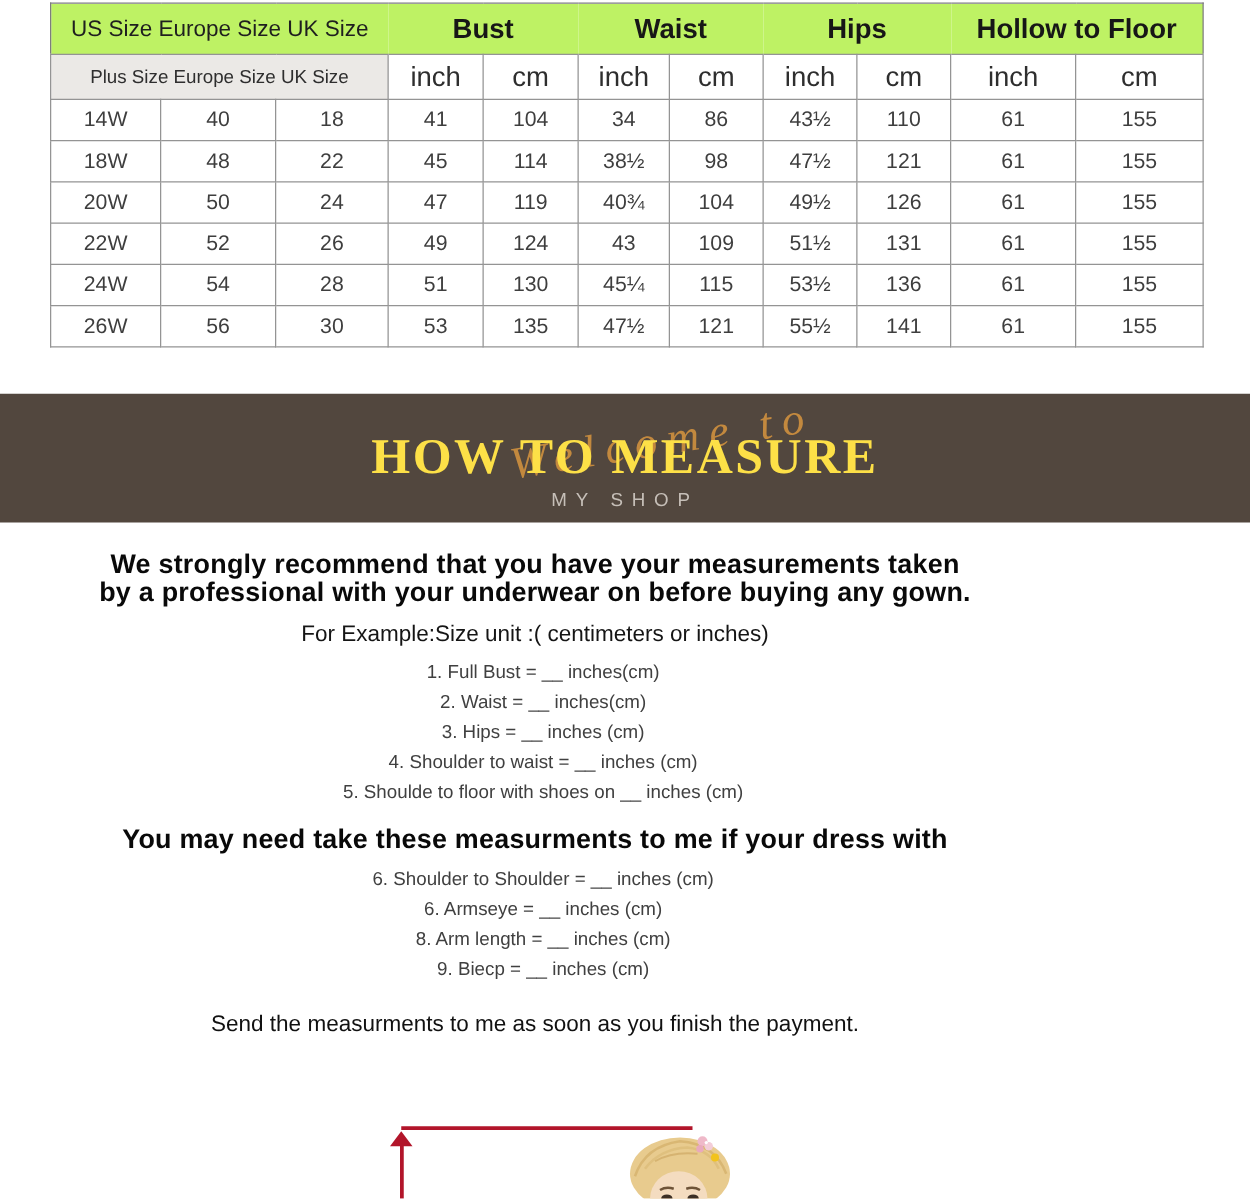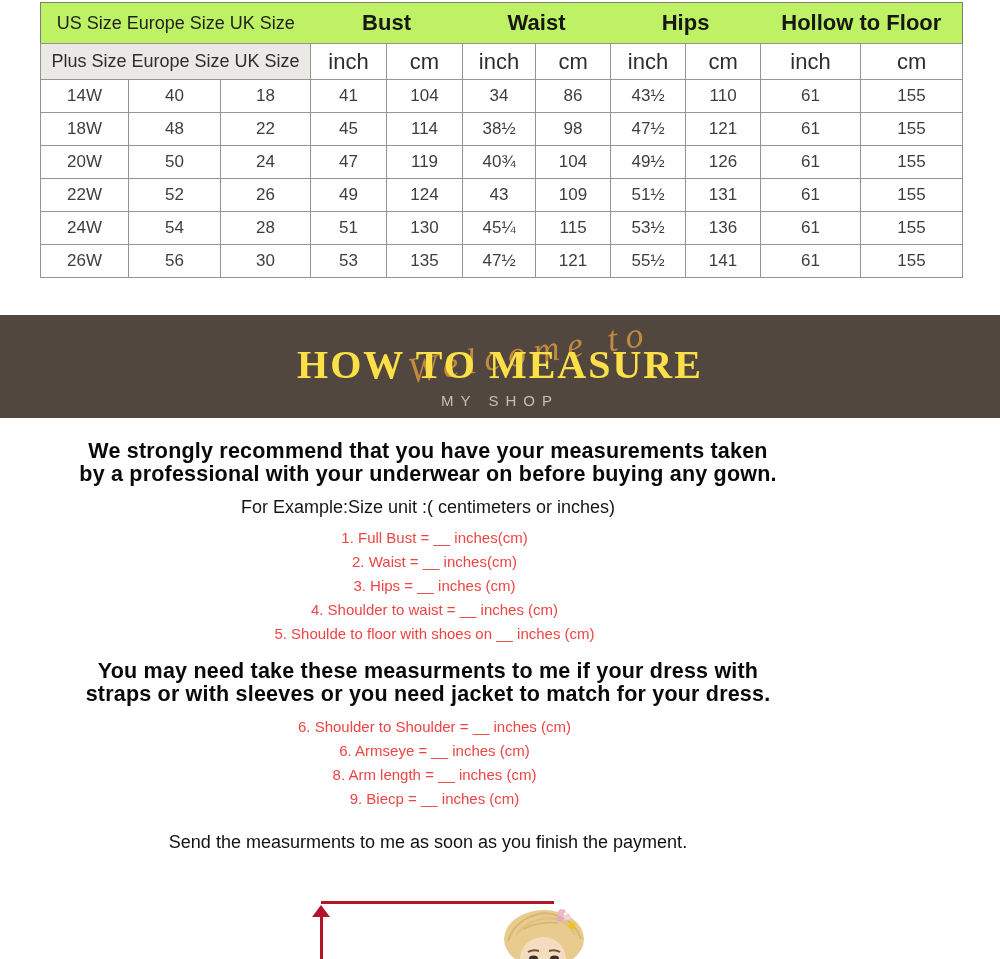--- a/index.html
+++ b/index.html
@@ -47,21 +47,21 @@
     color: #1f1f1f;
   }
   .sub-row td {
     height: 36px;
     font-size: 22px;
     color: #2e2e2e;
     background: #ffffff;
   }
   .sub-row td.shade {
     background: #ebe9e6;
-    font-size: 18px;
+    font-size: 15px;
   }
   .size-table tbody td {
     height: 33px;
     font-size: 17px;
     color: #3e3e3e;
   }
 
   
   .banner {
     position: absolute;
@@ -118,21 +118,21 @@
   }
   .example-line {
     margin-top: 11px;
     font-size: 18px;
     color: #151515;
   }
   .mlist { margin-top: 8px; }
   .mlist .mitem {
     font-size: 15px;
     line-height: 24px;
-    color: #ef4444;
+    color: #404040;
     padding-left: 13px;
   }
   .second-note { margin-top: 14px; }
   .mlist2 { margin-top: 9px; }
   .payment-note {
     margin-top: 21px;
     font-size: 18px;
     color: #111111;
   }
 
@@ -301,21 +301,20 @@
     <div class="mlist">
         <div class="mitem">1. Full Bust = __ inches(cm)</div>
         <div class="mitem">2. Waist = __ inches(cm)</div>
         <div class="mitem">3. Hips = __ inches (cm)</div>
         <div class="mitem">4. Shoulder to waist = __ inches (cm)</div>
         <div class="mitem">5. Shoulde to floor with shoes on __ inches (cm)</div>
       </div>
 
     <div class="big-note second-note">
       <div>You may need take these measurments to me if your dress with</div>
-      <div>straps or with sleeves or you need jacket to match for your dress.</div>
     </div>
     <div class="mlist mlist2">
         <div class="mitem">6. Shoulder to Shoulder = __ inches (cm)</div>
         <div class="mitem">6. Armseye = __ inches (cm)</div>
         <div class="mitem">8. Arm length = __ inches (cm)</div>
         <div class="mitem">9. Biecp = __ inches (cm)</div>
       </div>
 
     <div class="payment-note">Send the measurments to me as soon as you finish the payment.</div>
   </div>

